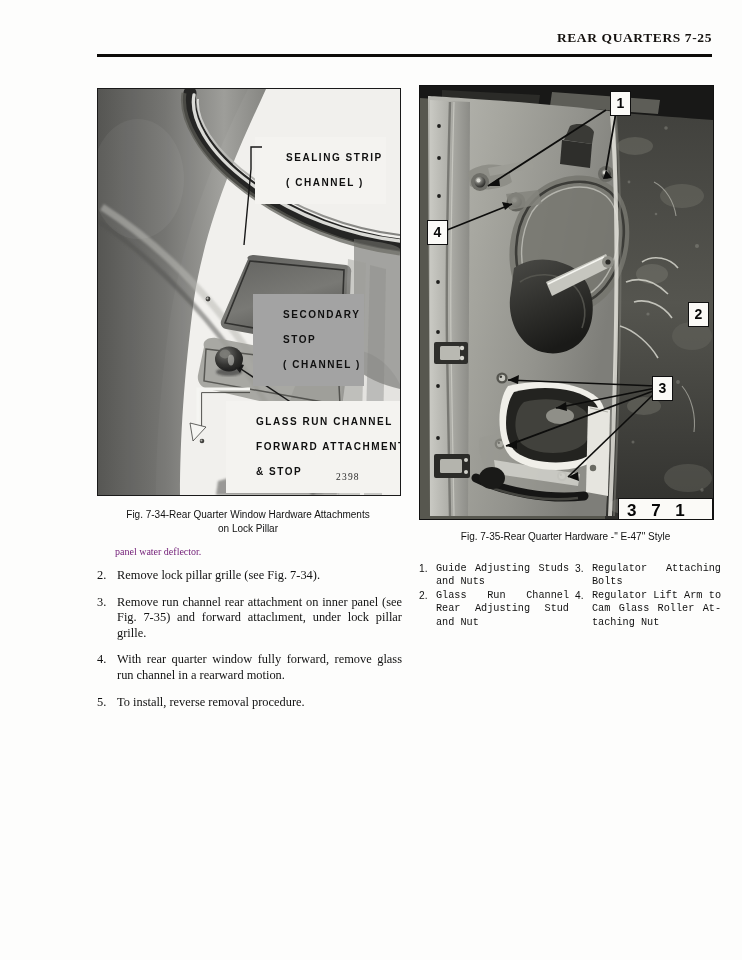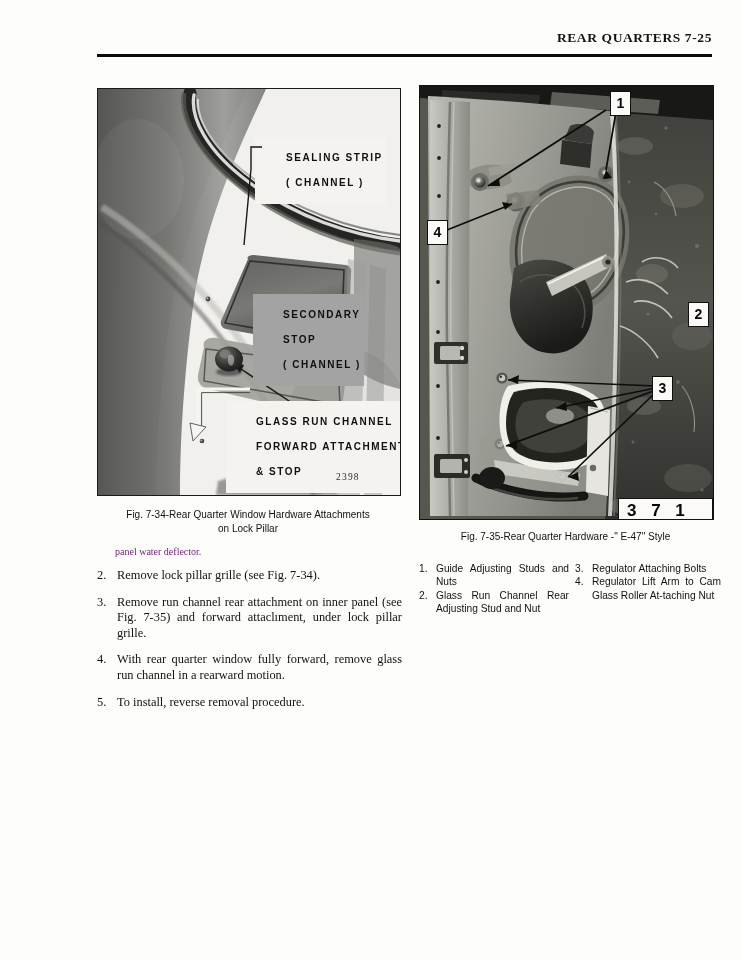--- a/index.html
+++ b/index.html
@@ -162,20 +162,21 @@
     margin-bottom: 0px;
   }
   .legend-num {
     position: absolute;
     left: 0;
     top: 0;
   }
   .legend-body {
     display: block;
     text-align: justify;
+    font-family: Liberation Mono, monospace;
   }
 
   
   .body-text {
     position: absolute;
     left: 97px;
     width: 302px;
     font-family: "Liberation Serif", serif;
     font-size: 10px;
     line-height: 15.4px;

